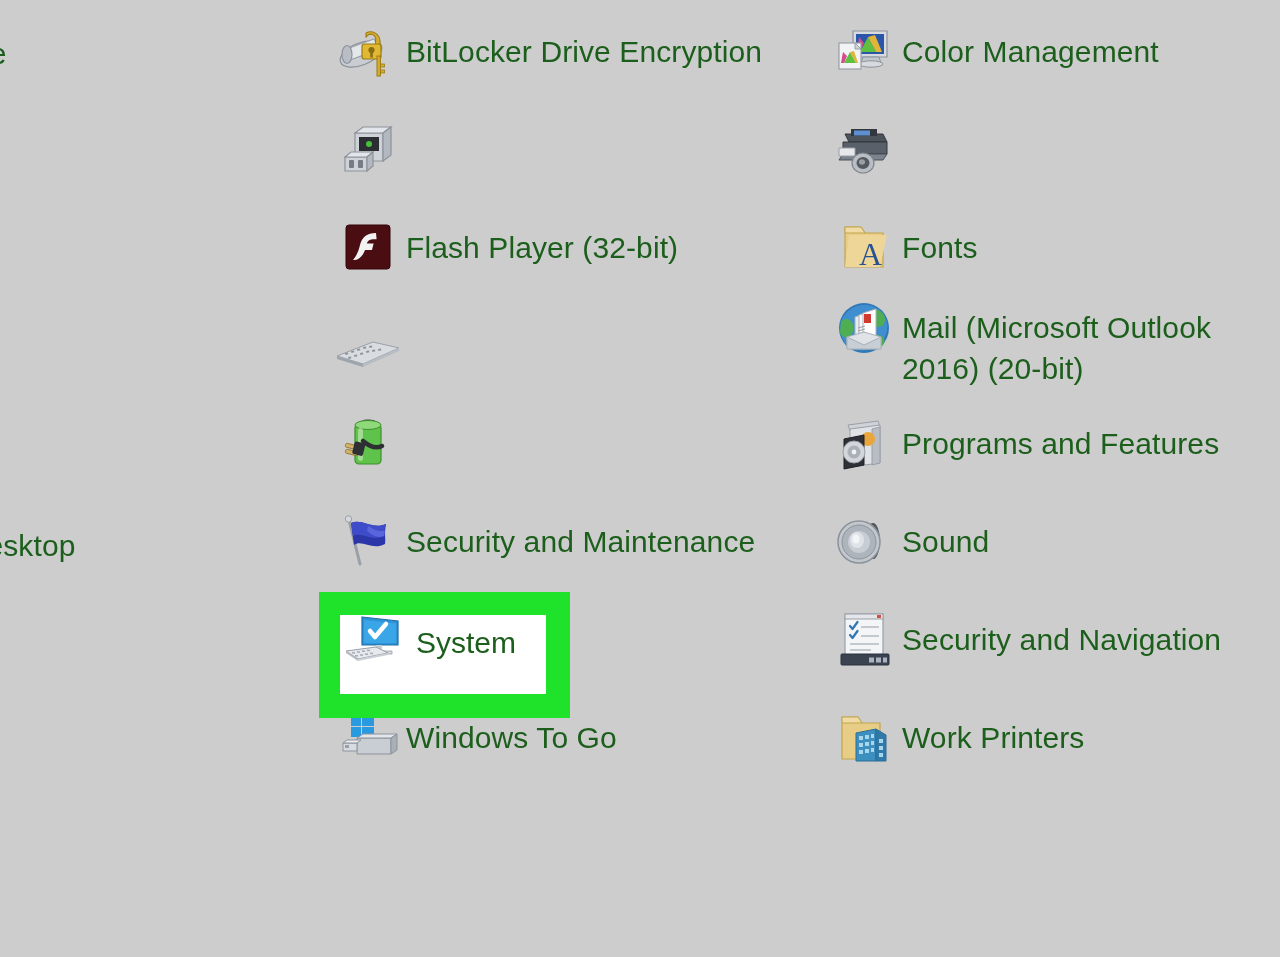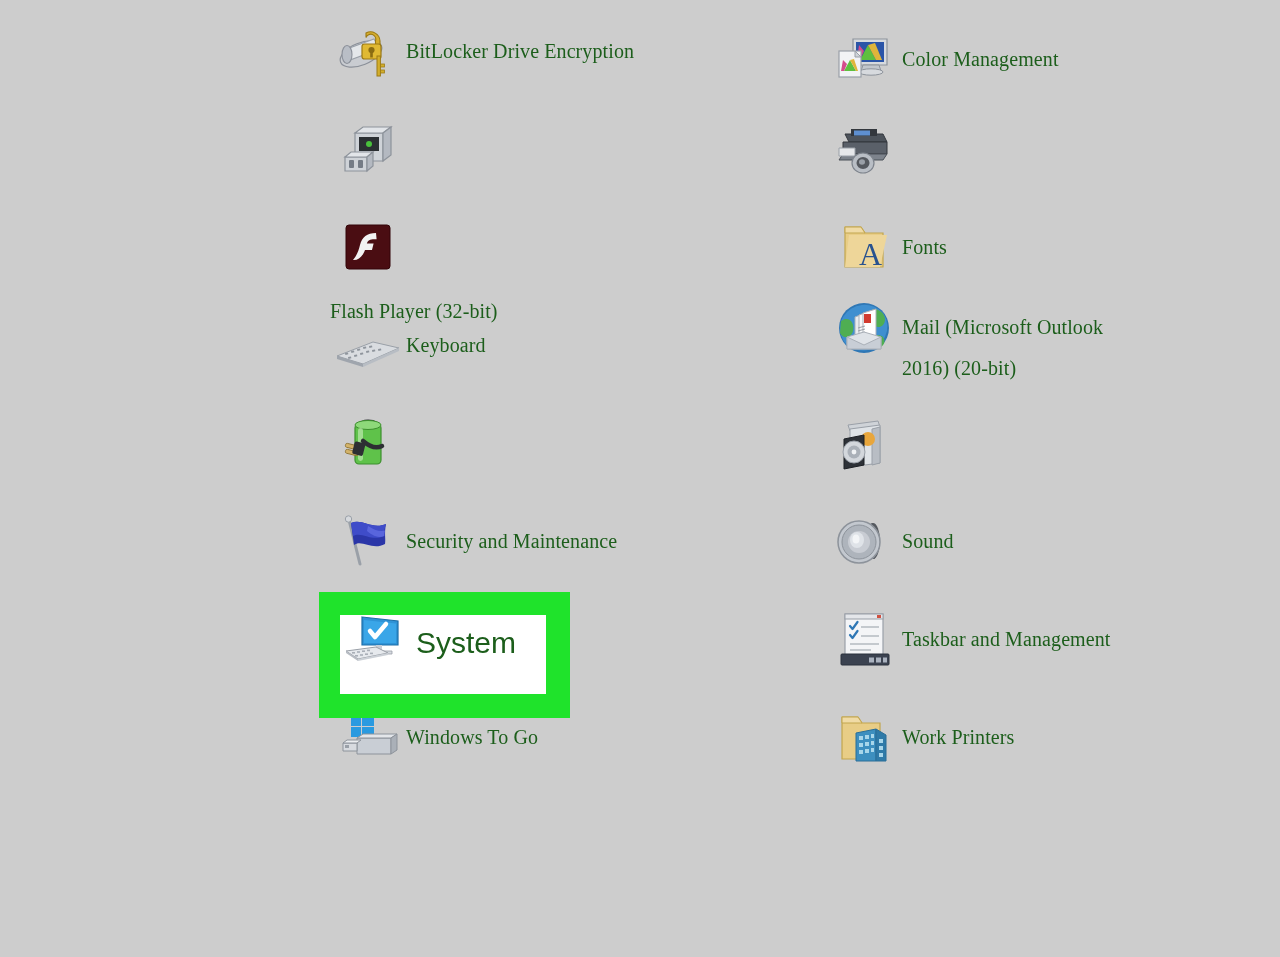--- a/index.html
+++ b/index.html
@@ -43,26 +43,25 @@
     width: 76px;
     min-width: 76px;
     height: 64px;
     position: relative;
     display: flex;
     align-items: center;
     justify-content: center;
   }
   .cp-item .cp-label {
     color: #1c5e1b;
-    font-size: 20px;
+    font-size: 30px;
     line-height: 41px;
     padding-top: 11px;
     letter-spacing: 0.1px;
     white-space: pre-line;
-    font-family: Liberation Serif, serif;
   }
   .cp-column.col-left .cp-item .cp-label { white-space: pre-line; }
 
   
   .cp-column.col-left .cp-item { left: 0; }
   .cp-column.col-left .cp-label { padding-left: 0; }
 
   
   #system-highlight {
     position: absolute;
@@ -157,21 +156,21 @@
             <path d="M8 36 L30 36 L30 50 L8 50 Z" fill="#cfd3d8" stroke="#8d939b" stroke-width="1.2"></path>
             <path d="M8 36 L14 31 L36 31 L30 36 Z" fill="#e2e5e9" stroke="#8d939b" stroke-width="1.2"></path>
             <path d="M30 36 L36 31 L36 45 L30 50 Z" fill="#b4b9c1" stroke="#8d939b" stroke-width="1.2"></path>
             <rect x="12" y="39" width="5" height="8" rx="1" fill="#757c86"></rect>
             <rect x="21" y="39" width="5" height="8" rx="1" fill="#757c86"></rect>
           </g>
         </svg>
       </span>
     </div>
 
-    <div class="cp-item" style="top:216px;flex-direction:column;">
+    <div class="cp-item" style="top:216px;">
       <span class="icon-slot">
         <svg class="ico" width="58" height="58" viewBox="0 0 58 58">
           <rect x="7" y="6" width="44" height="44" rx="3" fill="#4a0d12"></rect>
           <rect x="7" y="6" width="44" height="44" rx="3" fill="none" stroke="#320509" stroke-width="1"></rect>
           <path d="M37 14 C28 14 23 18 21 26 C19.6 31.5 18.2 36 14 41 C19 41.5 23.5 38 26 31 L33 31 L34.6 24.6 L27.8 24.6 C28.9 21.3 30.8 20.3 35.4 20.3 L37.6 20.3 Z" fill="#f2f2f2"></path>
         </svg>
       </span>
       <span class="cp-label">Flash Player (32-bit)</span>
     </div>
 
@@ -191,21 +190,20 @@
               <rect x="13" y="29" width="3" height="2" transform="rotate(-12 13 29)"></rect>
               <rect x="19" y="27" width="3" height="2" transform="rotate(-12 19 27)"></rect>
               <rect x="25" y="25" width="3" height="2" transform="rotate(-12 25 25)"></rect>
               <rect x="31" y="23" width="3" height="2" transform="rotate(-12 31 23)"></rect>
               <rect x="37" y="22" width="3" height="2" transform="rotate(-12 37 22)"></rect>
               <rect x="43" y="21" width="3" height="2" transform="rotate(-12 43 21)"></rect>
             </g>
           </g>
         </svg>
       </span>
-      <span class="cp-label">Keyboard</span>
     </div>
 
     <div class="cp-item" style="top:412px;">
       <span class="icon-slot">
         <svg class="ico" width="60" height="58" viewBox="0 0 60 58">
           <g>
             <path d="M35 7 C20 4 16 16 22 24" fill="none" stroke="#2d2f33" stroke-width="4" stroke-linecap="round"></path>
             <rect x="17" y="9" width="26" height="40" rx="4" fill="#5fc24a"></rect>
             <rect x="17" y="9" width="26" height="40" rx="4" fill="none" stroke="#3d8f2e" stroke-width="1.2"></rect>
             <ellipse cx="30" cy="10" rx="13" ry="4.5" fill="#8ed97a" stroke="#3d8f2e" stroke-width="1"></ellipse>
@@ -252,21 +250,21 @@
             <rect x="10" y="35" width="4" height="3" fill="#9aa0a8"></rect>
           </g>
         </svg>
       </span>
       <span class="cp-label">Windows To Go</span>
     </div>
   </div>
 
   <div class="cp-column col-right">
 
-    <div class="cp-item" style="top:28px;">
+    <div class="cp-item" style="top:20px;">
       <span class="icon-slot">
         <svg class="ico" width="62" height="58" viewBox="0 0 62 58">
           <g>
             <path d="M20 8 L54 8 L54 34 L20 34 Z" fill="#d7dade" stroke="#8d939b" stroke-width="1.2"></path>
             <path d="M23 11 L51 11 L51 31 L23 31 Z" fill="#2b55a8"></path>
             <path d="M27 29 L35 14 L43 29 Z" fill="#5fbf3f"></path>
             <path d="M35 14 L43 29 L49 29 L42 12 Z" fill="#e0b53a"></path>
             <path d="M27 29 L31 20 L26 14 L24 29 Z" fill="#d54b8c"></path>
             <path d="M30 34 L46 34 L48 40 L28 40 Z" fill="#c2c7cd" stroke="#8d939b" stroke-width="1"></path>
             <ellipse cx="38" cy="41" rx="12" ry="3.2" fill="#d7dade" stroke="#8d939b" stroke-width="1"></ellipse>
@@ -350,20 +348,21 @@
             <path d="M16 14 L46 10 L46 48 L16 52 Z" fill="#dfe3e7" stroke="#9aa0a8" stroke-width="1"></path>
             <path d="M38 14 L46 12 L46 48 L38 50 Z" fill="#b8bdc4" stroke="#9aa0a8" stroke-width="1"></path>
             <circle cx="34" cy="24" r="7" fill="#e8a63c"></circle>
             <path d="M10 24 L30 20 L30 50 L10 54 Z" fill="#2d3137" stroke="#1d2025" stroke-width="1"></path>
             <circle cx="20" cy="37" r="11" fill="#d3d7dc" stroke="#9aa0a8" stroke-width="1"></circle>
             <circle cx="20" cy="37" r="6.5" fill="#aab0b8"></circle>
             <circle cx="20" cy="37" r="2.4" fill="#f0f2f4"></circle>
           </g>
         </svg>
       </span>
+      <span class="cp-label">Programs and Features</span>
     </div>
 
     <div class="cp-item" style="top:510px;">
       <span class="icon-slot">
         <svg class="ico" width="58" height="58" viewBox="0 0 58 58">
           <g>
             <path d="M28 14 L38 10 L40 46 L30 42 Z" fill="#6b7078"></path>
             <ellipse cx="38" cy="28" rx="7" ry="18" fill="#55595f"></ellipse>
             <circle cx="24" cy="29" r="21" fill="#c3c8cf" stroke="#8d939b" stroke-width="1.5"></circle>
             <circle cx="24" cy="29" r="17" fill="#aeb4bc" stroke="#8d939b" stroke-width="1"></circle>
@@ -393,21 +392,21 @@
             </g>
             <rect x="8" y="44" width="48" height="11" rx="1" fill="#3b4250" stroke="#2b313c" stroke-width="1"></rect>
             <g fill="#aab2bf">
               <rect x="36" y="47.5" width="5" height="5"></rect>
               <rect x="43" y="47.5" width="5" height="5"></rect>
               <rect x="50" y="47.5" width="4" height="5"></rect>
             </g>
           </g>
         </svg>
       </span>
-      <span class="cp-label">Taskbar and Management</span>
+      <span class="cp-label">Security and Navigation</span>
     </div>
 
     <div class="cp-item" style="top:706px;">
       <span class="icon-slot">
         <svg class="ico" width="60" height="58" viewBox="0 0 60 58">
           <g>
             <path d="M8 8 L24 8 L28 14 L46 14 L46 50 L8 50 Z" fill="#e8cd86" stroke="#c2a64e" stroke-width="1.2"></path>
             <path d="M8 8 L24 8 L28 14 L8 14 Z" fill="#f0dba6" stroke="#c2a64e" stroke-width="1"></path>
             <path d="M22 24 L42 20 L42 52 L22 52 Z" fill="#3d8fbf" stroke="#2b6f98" stroke-width="1"></path>
             <path d="M42 20 L52 26 L52 52 L42 52 Z" fill="#2f7aa8" stroke="#2b6f98" stroke-width="1"></path>

